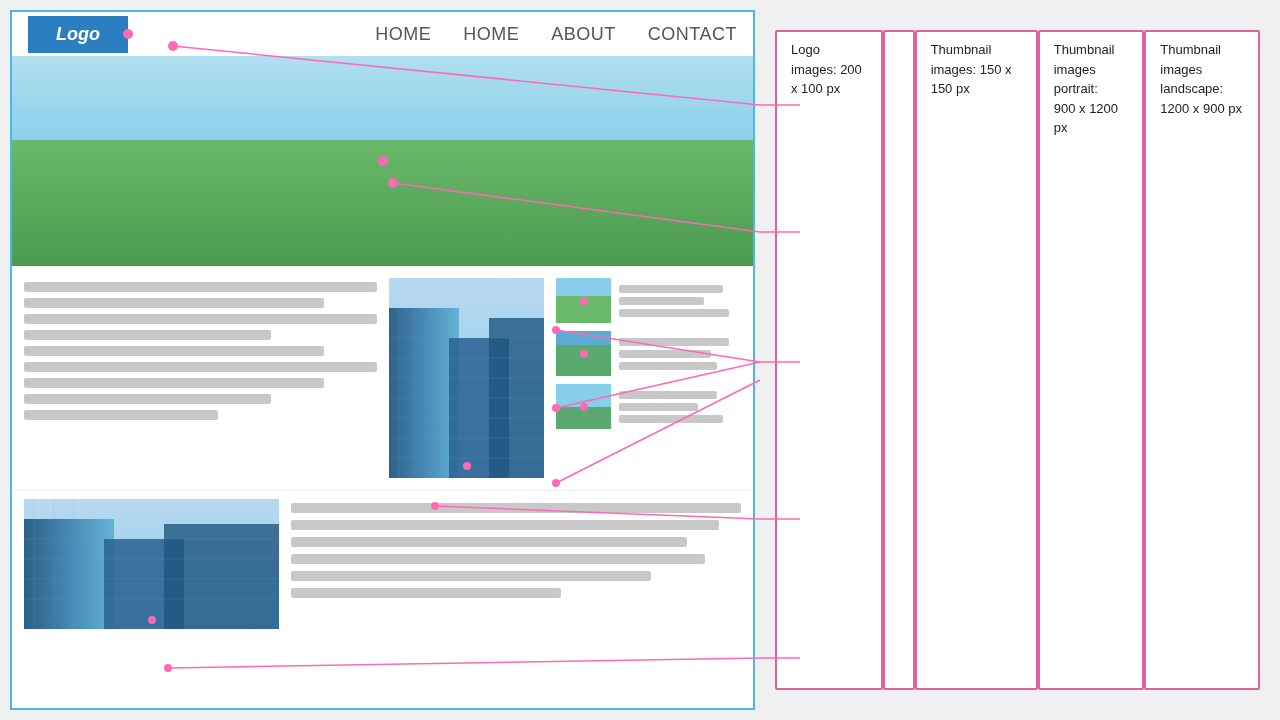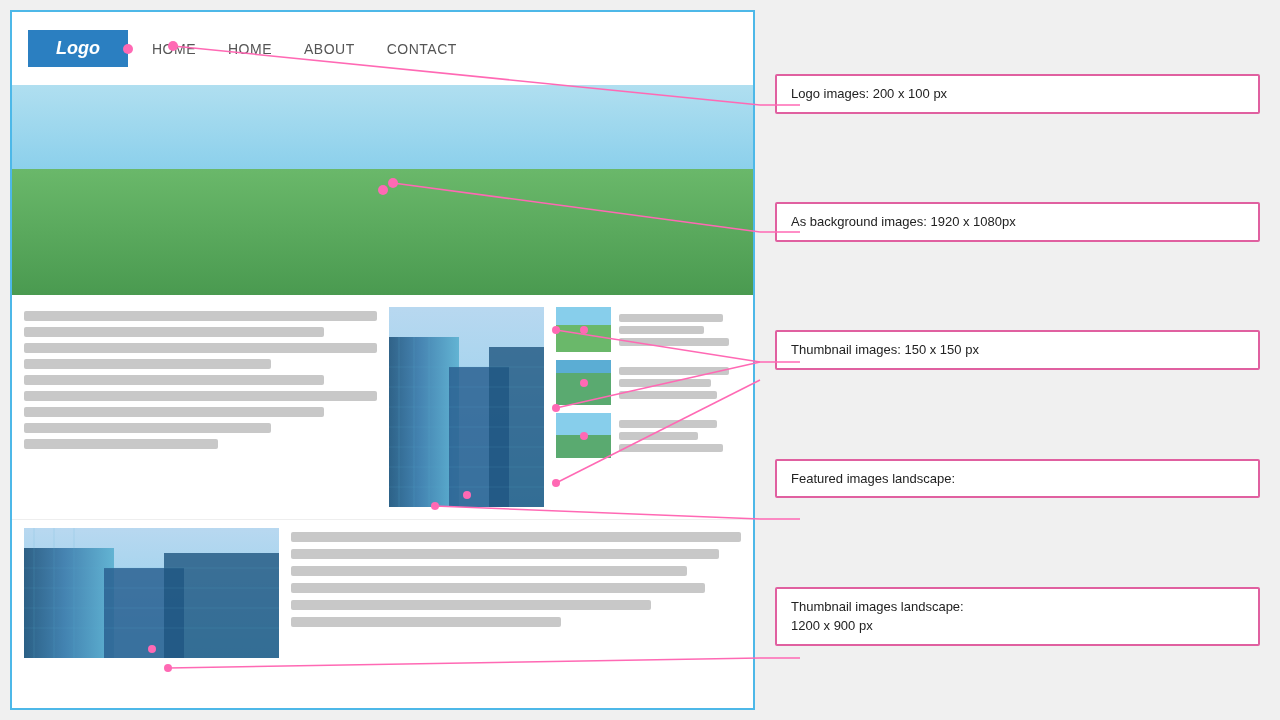--- a/index.html
+++ b/index.html
@@ -25,24 +25,24 @@
       width: 745px;
       border: 2px solid #4db8e8;
       background: white;
       flex-shrink: 0;
     }
 
     
     #mockup-header {
       display: flex;
       align-items: center;
+      justify-content: space-between;
       padding: 8px 16px;
       background: white;
-      height: 73px;
-      gap: 24px;
+      height: 44px;
     }
 
     #logo-box {
       background: #2b7fc1;
       color: white;
       font-style: italic;
       font-weight: bold;
       font-size: 18px;
       padding: 8px 28px;
       position: relative;
@@ -56,21 +56,21 @@
       position: absolute;
       right: -5px;
       top: 50%;
       transform: translateY(-50%);
     }
 
     #nav-links {
       display: flex;
       gap: 32px;
       color: #555;
-      font-size: 14px;
+      font-size: 18px;
       font-weight: 500;
       letter-spacing: 0.5px;
     }
 
     #nav-links span {
       cursor: pointer;
     }
 
     
     #hero-section {
@@ -257,21 +257,21 @@
       display: flex;
       flex-direction: column;
       gap: 7px;
       padding-top: 4px;
     }
 
     
     #annotations {
       flex: 1;
       display: flex;
-      flex-direction: column;
+      flex-direction: row;
       justify-content: space-around;
       padding: 20px 10px;
       position: relative;
     }
 
     .annotation-box {
       border: 2px solid #e060a0;
       background: white;
       padding: 8px 14px;
       font-size: 13px;
@@ -449,29 +449,29 @@
 
   </div>
 
   <div id="annotations">
 
     <div class="annotation-box">
       <span>Logo images: 200 x 100 px</span>
     </div>
 
     <div class="annotation-box">
-      <div>As background images: 1920 x 1080px</div>
     </div>
 
     <div class="annotation-box">
       <span>Thumbnail images: 150 x 150 px</span>
     </div>
 
     <div class="annotation-box">
-      <div>Featured images landscape:</div>
+      <div>Thumbnail images portrait:</div>
+      <div>900 x 1200 px</div>
     </div>
 
     <div class="annotation-box">
       <div>Thumbnail images landscape:</div>
       <div>1200 x 900 px</div>
     </div>
 
   </div>
 
 </div>

